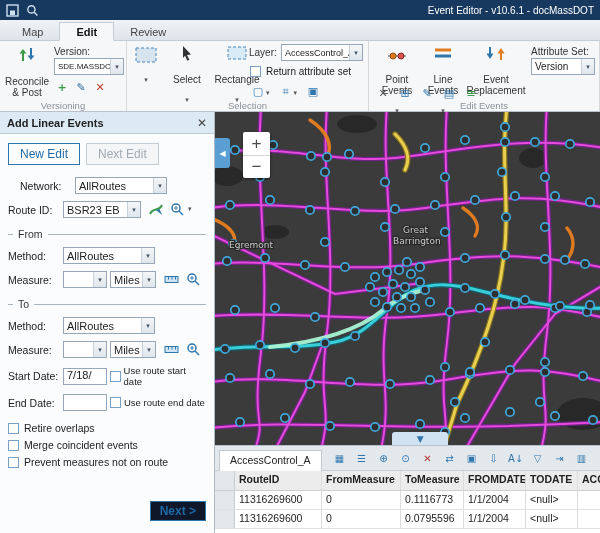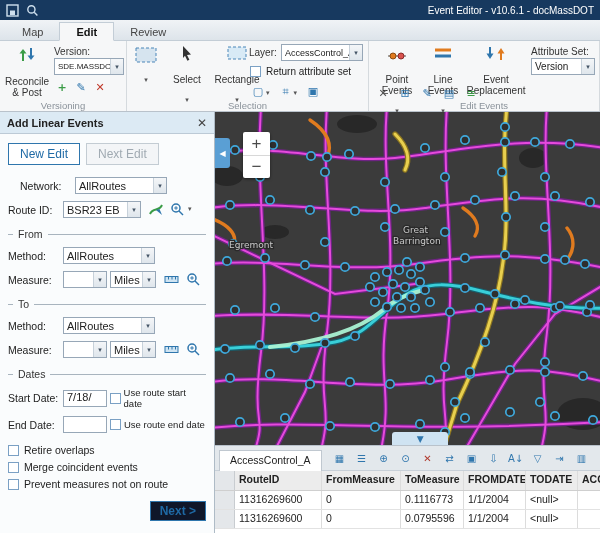--- a/index.html
+++ b/index.html
@@ -296,23 +296,20 @@
             <rect x="1" y="3.5" width="13" height="6" fill="#cfe4f2" stroke="#2f76ad"></rect>
             <path d="M4.5 3.5v3M8 3.5v3M11.5 3.5v3" stroke="#2f76ad"></path>
           </svg>
         <svg width="15" height="15" viewBox="0 0 15 15" style="margin-left:4px;">
             <circle cx="6" cy="6" r="4" fill="none" stroke="#2f76ad" stroke-width="1.5"></circle>
             <path d="M9 9l4 4" stroke="#2f76ad" stroke-width="1.5"></path>
             <path d="M4.2 6h3.6M6 4.2v3.6" stroke="#2f76ad"></path>
           </svg>
       </div>
 
-      <div class="gsep">
-          <span>Dates</span>
-        </div>
       <div class="prow">
         <span class="plabel">Start Date:</span>
         <div class="textinput" style="width:44px;">
             <span>7/18/</span>
           </div>
         <span class="cb"></span>
         <span style="font-size:9.5px;">Use route start date</span>
       </div>
       <div class="prow">
         <span class="plabel">End Date:</span>

